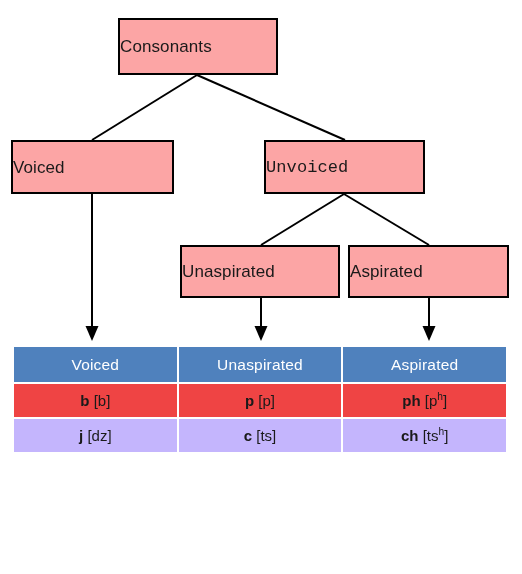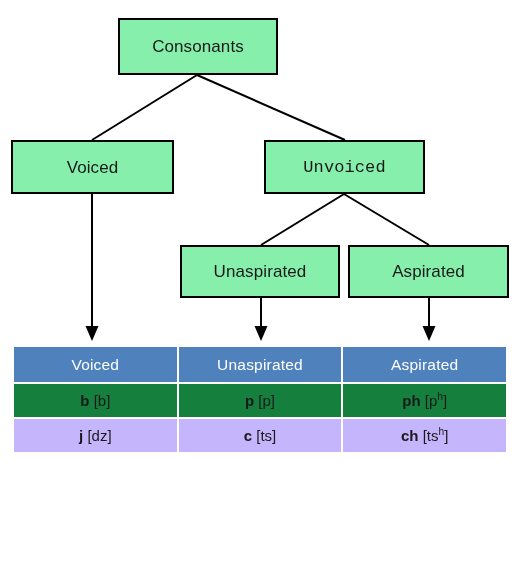--- a/index.html
+++ b/index.html
@@ -25,24 +25,23 @@
     left: 0;
     top: 0;
     width: 522px;
     height: 345px;
   }
 
   .node-box {
     position: absolute;
     box-sizing: border-box;
     border: 2px solid #000000;
-    background: #86efac;
+    background: #fca5a5;
     display: flex;
     align-items: center;
-    justify-content: center;
     color: #1a1a1a;
     font-size: 17px;
     font-weight: 400;
     letter-spacing: 0.1px;
     line-height: 1;
   }
   #node-consonants { left: 118px; top: 18px;  width: 160px; height: 57px; }
   #node-voiced     { left: 11px;  top: 140px; width: 163px; height: 54px; }
   #node-unvoiced   { left: 264px; top: 140px; width: 161px; height: 54px; font-family: Liberation Mono, monospace; }
   #node-unaspirated{ left: 180px; top: 245px; width: 160px; height: 53px; }
@@ -70,21 +69,21 @@
   }
   #phoneme-table th {
     background: #4F81BD;
     color: #ffffff;
     font-weight: 400;
     letter-spacing: 0.2px;
     height: 35px;
     font-size: 15.5px;
   }
   #phoneme-table tbody tr.row-odd td {
-    background: #15803d;
+    background: #ef4444;
   }
   #phoneme-table tbody tr.row-even td {
     background: #c4b5fd;
   }
   #phoneme-table tbody td {
     color: #1a1a1a;
   }
   .cell-letter {
     font-weight: bold;
   }

